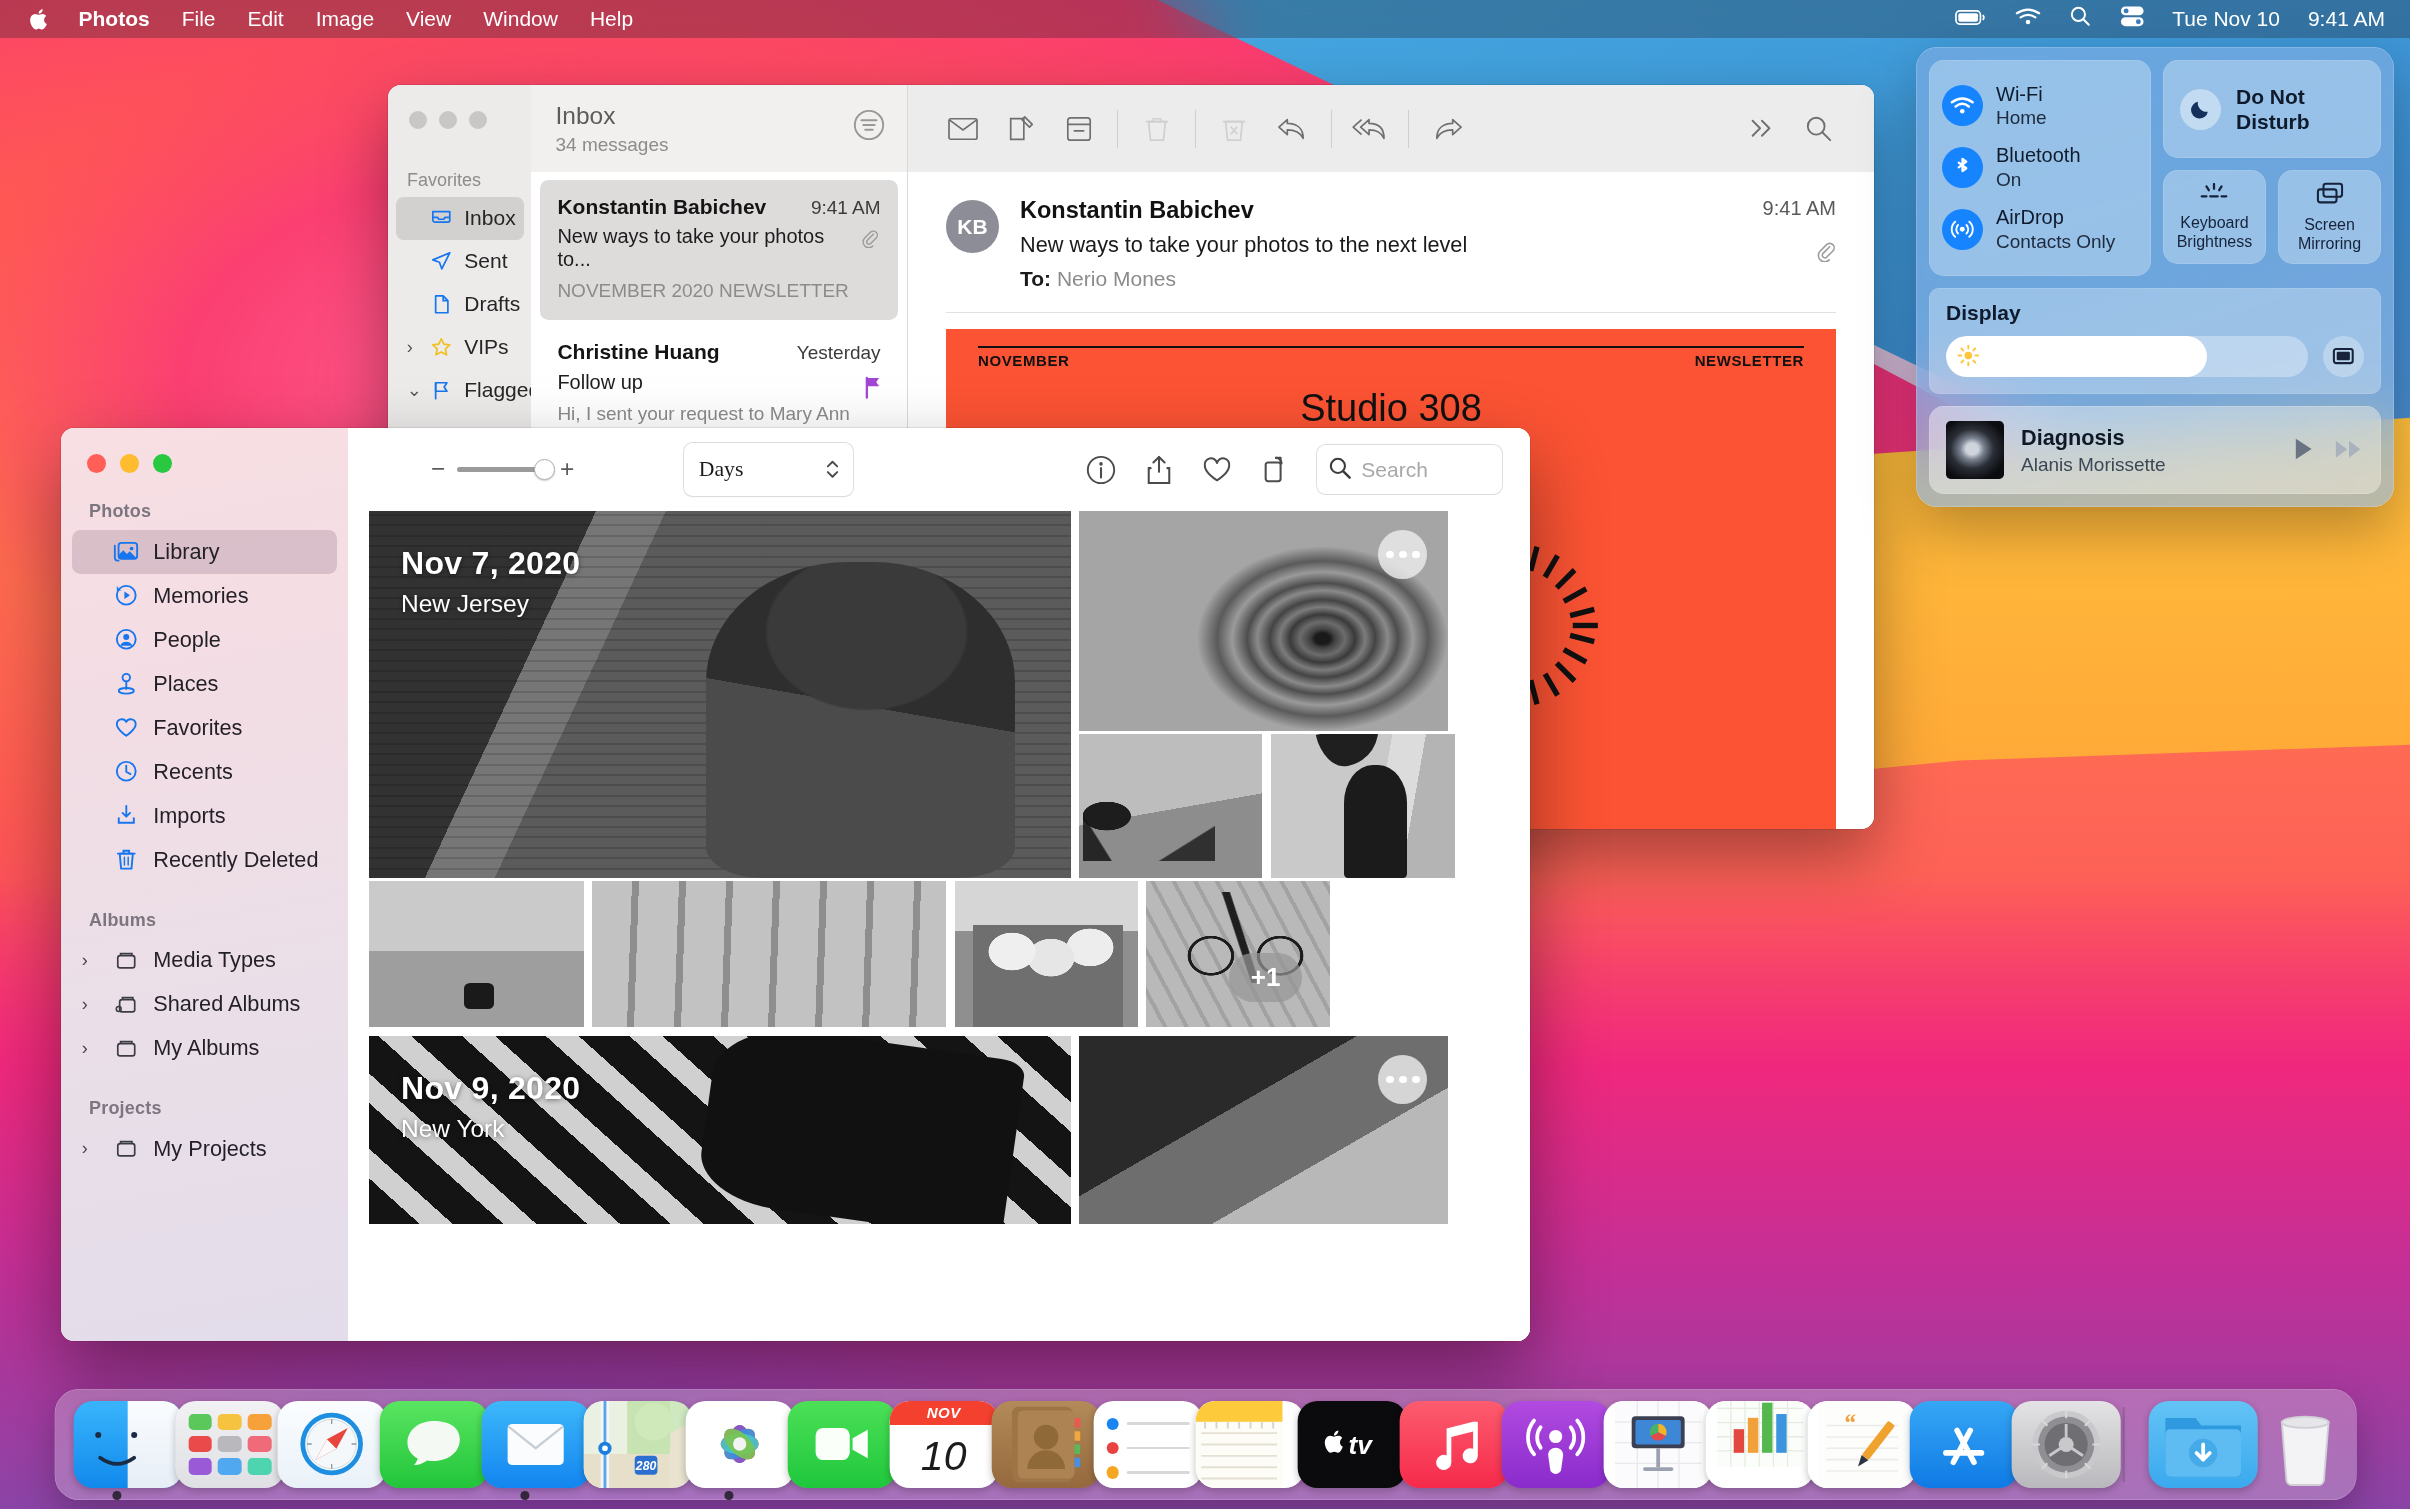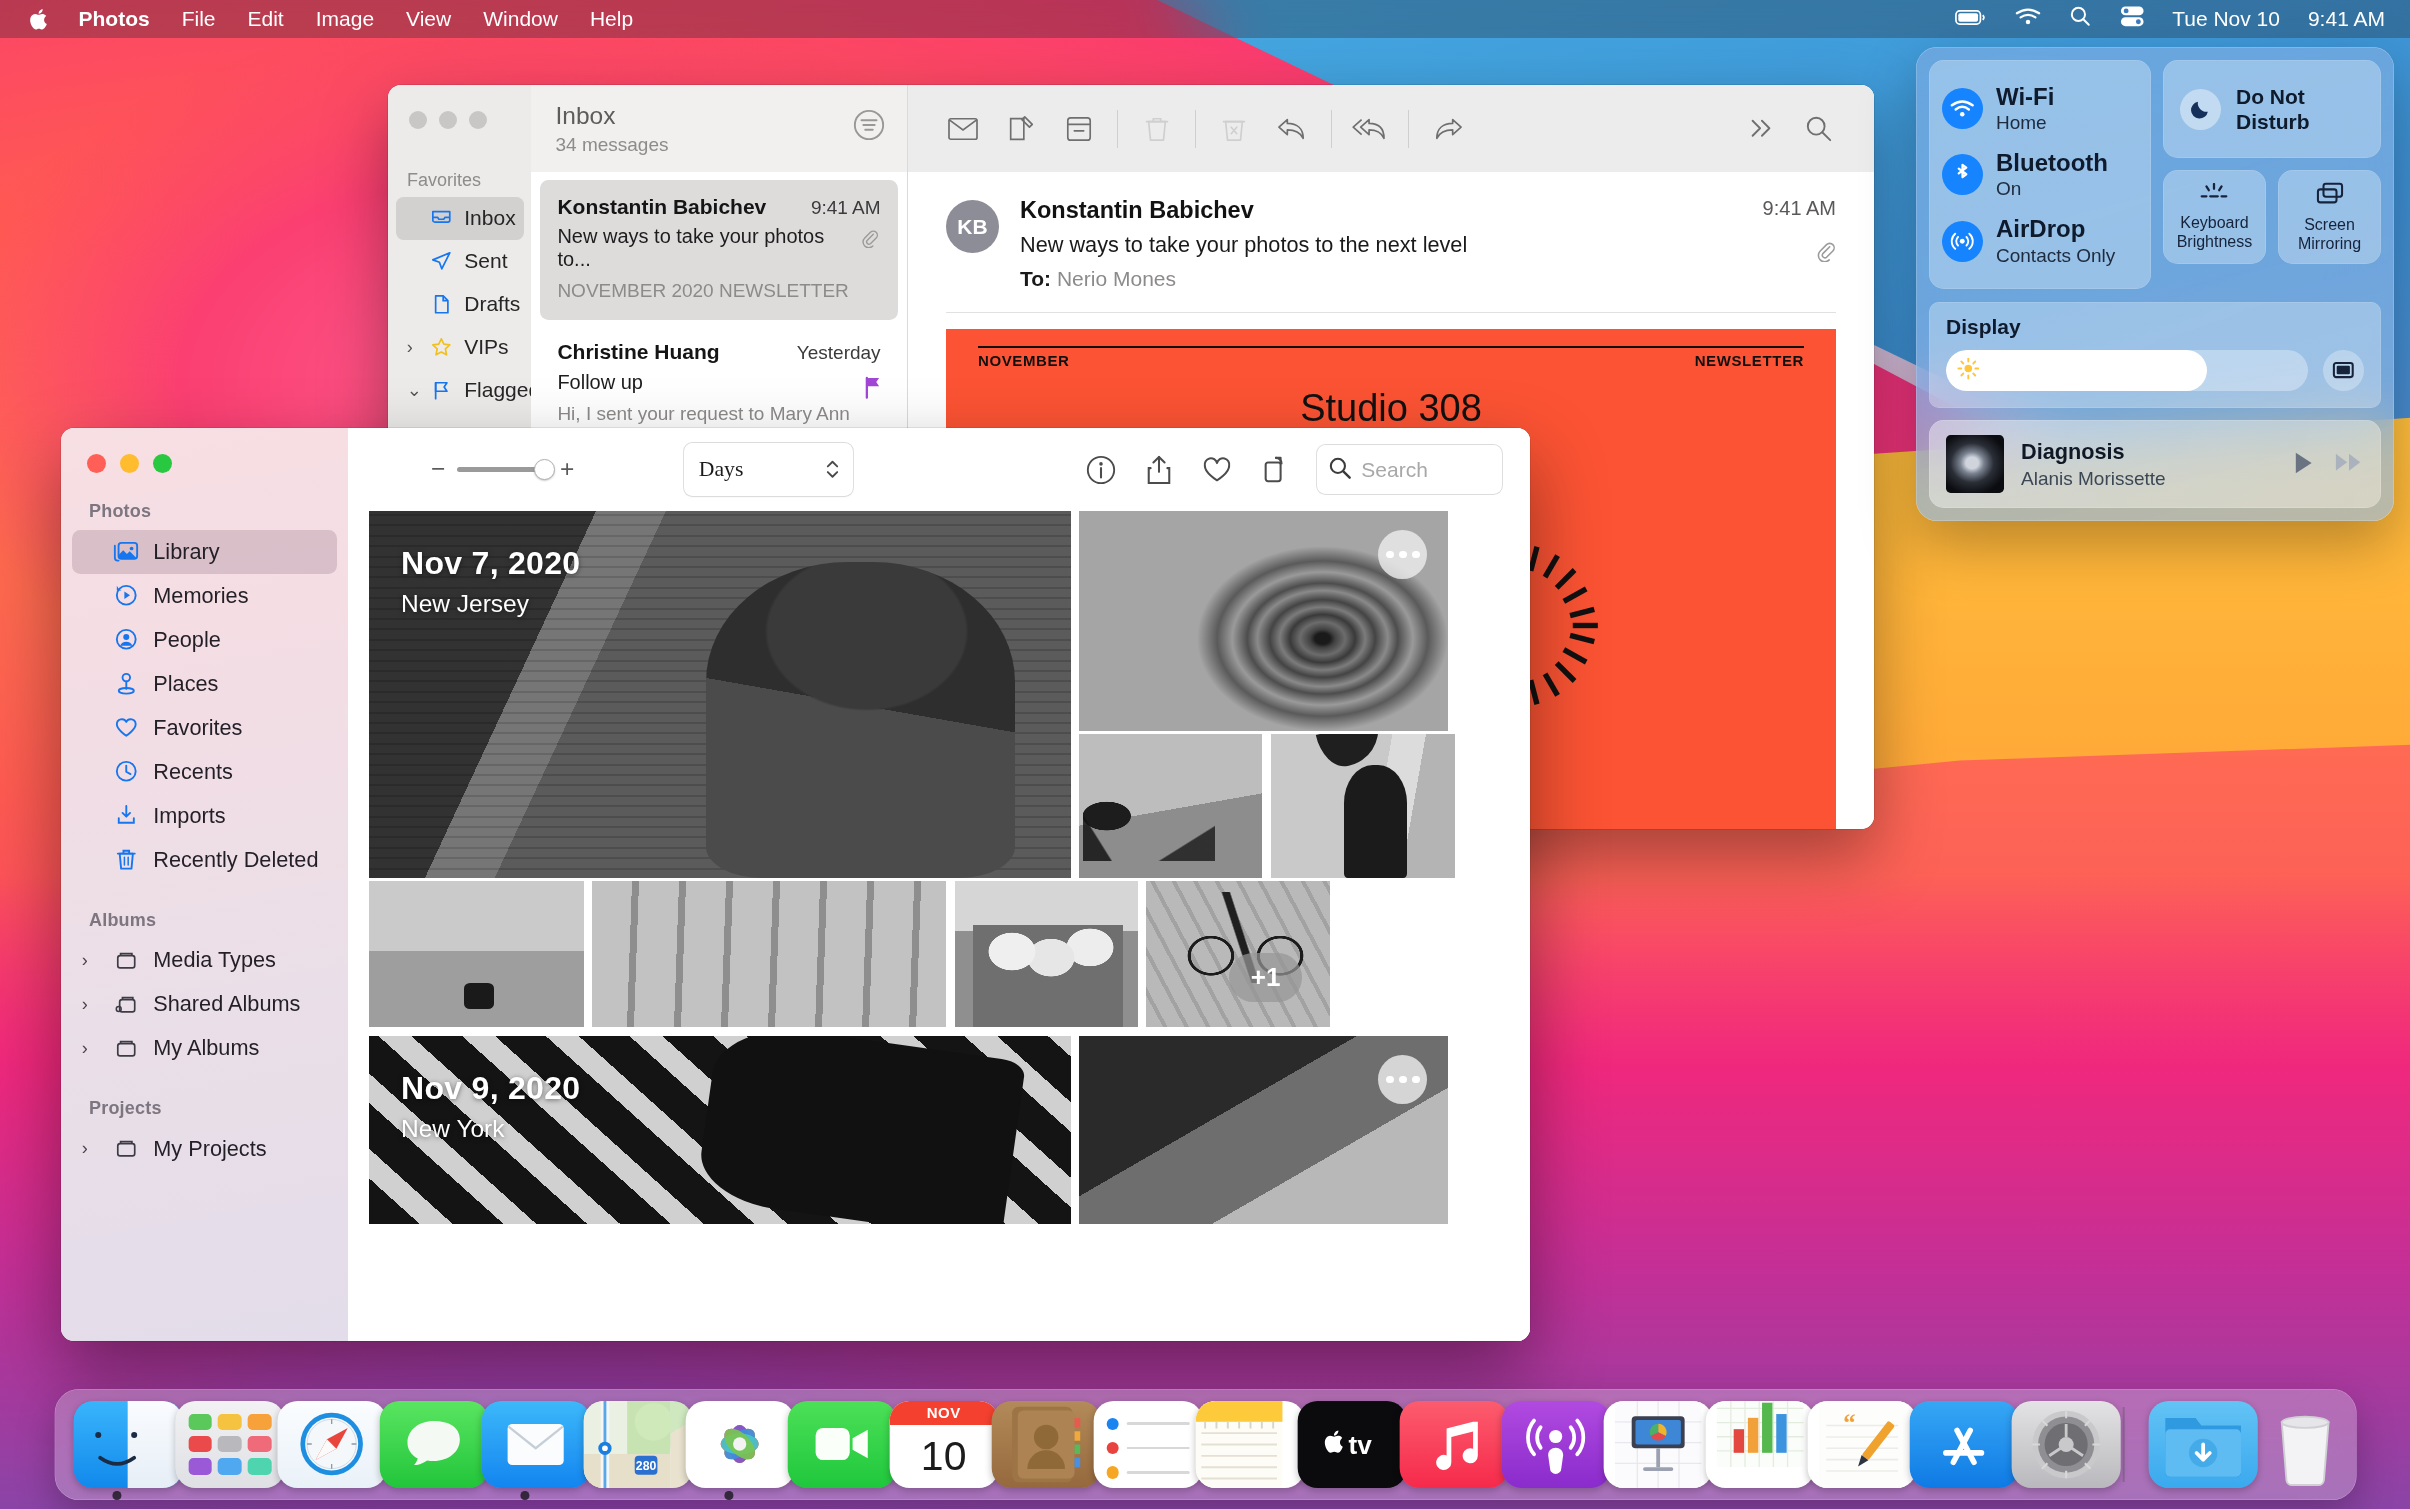--- a/index.html
+++ b/index.html
@@ -319,21 +319,21 @@
   .cc-card {
     background:rgba(255,255,255,0.30); border-radius:15px;
     box-shadow:inset 0 0 0 0.5px rgba(255,255,255,0.22);
   }
   .cc-conn { flex:1; padding:15px 13px; }
   .cc-conn-row { display:flex; align-items:center; gap:13px; padding:7.5px 0; }
   .cc-circ {
     width:41px; height:41px; border-radius:50%; background:#1684ff; flex:0 0 41px;
     display:flex; align-items:center; justify-content:center;
   }
-  .cc-lbl { font-size:24px; font-weight:bold; color:#0f1b2d; line-height:1.15; }
+  .cc-lbl { font-size:20px; font-weight:normal; color:#0f1b2d; line-height:1.15; }
   .cc-sub { font-size:19px; color:#1e2a3d; margin-top:1.9px; }
   .cc-right { width:218px; display:flex; flex-direction:column; gap:12.2px; }
   .cc-dnd { height:98px; display:flex; align-items:center; gap:15px; padding:0 17px; }
   .cc-dnd-circ { width:41px; height:41px; border-radius:50%; background:rgba(255,255,255,0.42);
     display:flex; align-items:center; justify-content:center; flex:0 0 41px; }
   .cc-dnd-lbl { font-size:21px; font-weight:bold; color:#0f1b2d; line-height:1.2; }
   .cc-mini-row { display:flex; gap:12.2px;justify-content:center; }
   .cc-mini { flex:1; height:94px; display:flex; flex-direction:column; align-items:center; justify-content:center; gap:5.6px; }
   .cc-mini-lbl { font-size:16px; color:#16233a; text-align:center; line-height:1.2; font-weight:500; }
   .cc-slider-card { margin-top:12.2px; padding:13px 17px 17px;border-radius:10px; }
@@ -360,21 +360,21 @@
   
   #dock {
     position:absolute; left:50%; transform:translateX(-50%); bottom:9.4px;
     height:111px; display:flex; align-items:center; gap:15px; padding:0 19px;
     background:rgba(225,225,235,0.30); backdrop-filter:blur(24.5px);
     border-radius:24.5px; box-shadow:0 15px 38px rgba(0,0,0,0.26), inset 0 0 0 0.5px rgba(255,255,255,0.30);
     z-index:350;
   }
   .dock-item { position:relative; width:87px; height:87px; }
   .dock-icon { width:109px; height:87px; border-radius:20px; overflow:hidden; position:relative;
-    box-shadow:0 2.8px 7.5px rgba(0,0,0,0.22); }
+    box-shadow:0 2.8px 7.5px rgba(0,0,0,0.22);font-style:italic; }
   .dock-dot { position:absolute; left:50%; bottom:-12.2px; transform:translateX(-50%);
     width:8.5px; height:8.5px; border-radius:50%; background:rgba(20,20,25,0.78); }
   .dock-sep { width:1.9px; height:75px; background:rgba(80,80,90,0.35); margin:0 9.4px; }
 
   
   .i-finder { background:linear-gradient(180deg,#2ca9f5,#0f86e8); }
   .i-finder .lhalf { position:absolute; left:0; top:0; width:50%; height:100%; background:linear-gradient(180deg,#39b4fb,#1189ec); }
   .i-finder .rhalf { position:absolute; right:0; top:0; width:50%; height:100%; background:linear-gradient(180deg,#fafcff,#e6eef6); }
   .i-launchpad { background:linear-gradient(180deg,#f2f2f4,#dfe0e4); display:grid;
     grid-template-columns:repeat(3,1fr); grid-template-rows:repeat(3,1fr); gap:5.6px; padding:13px; }

